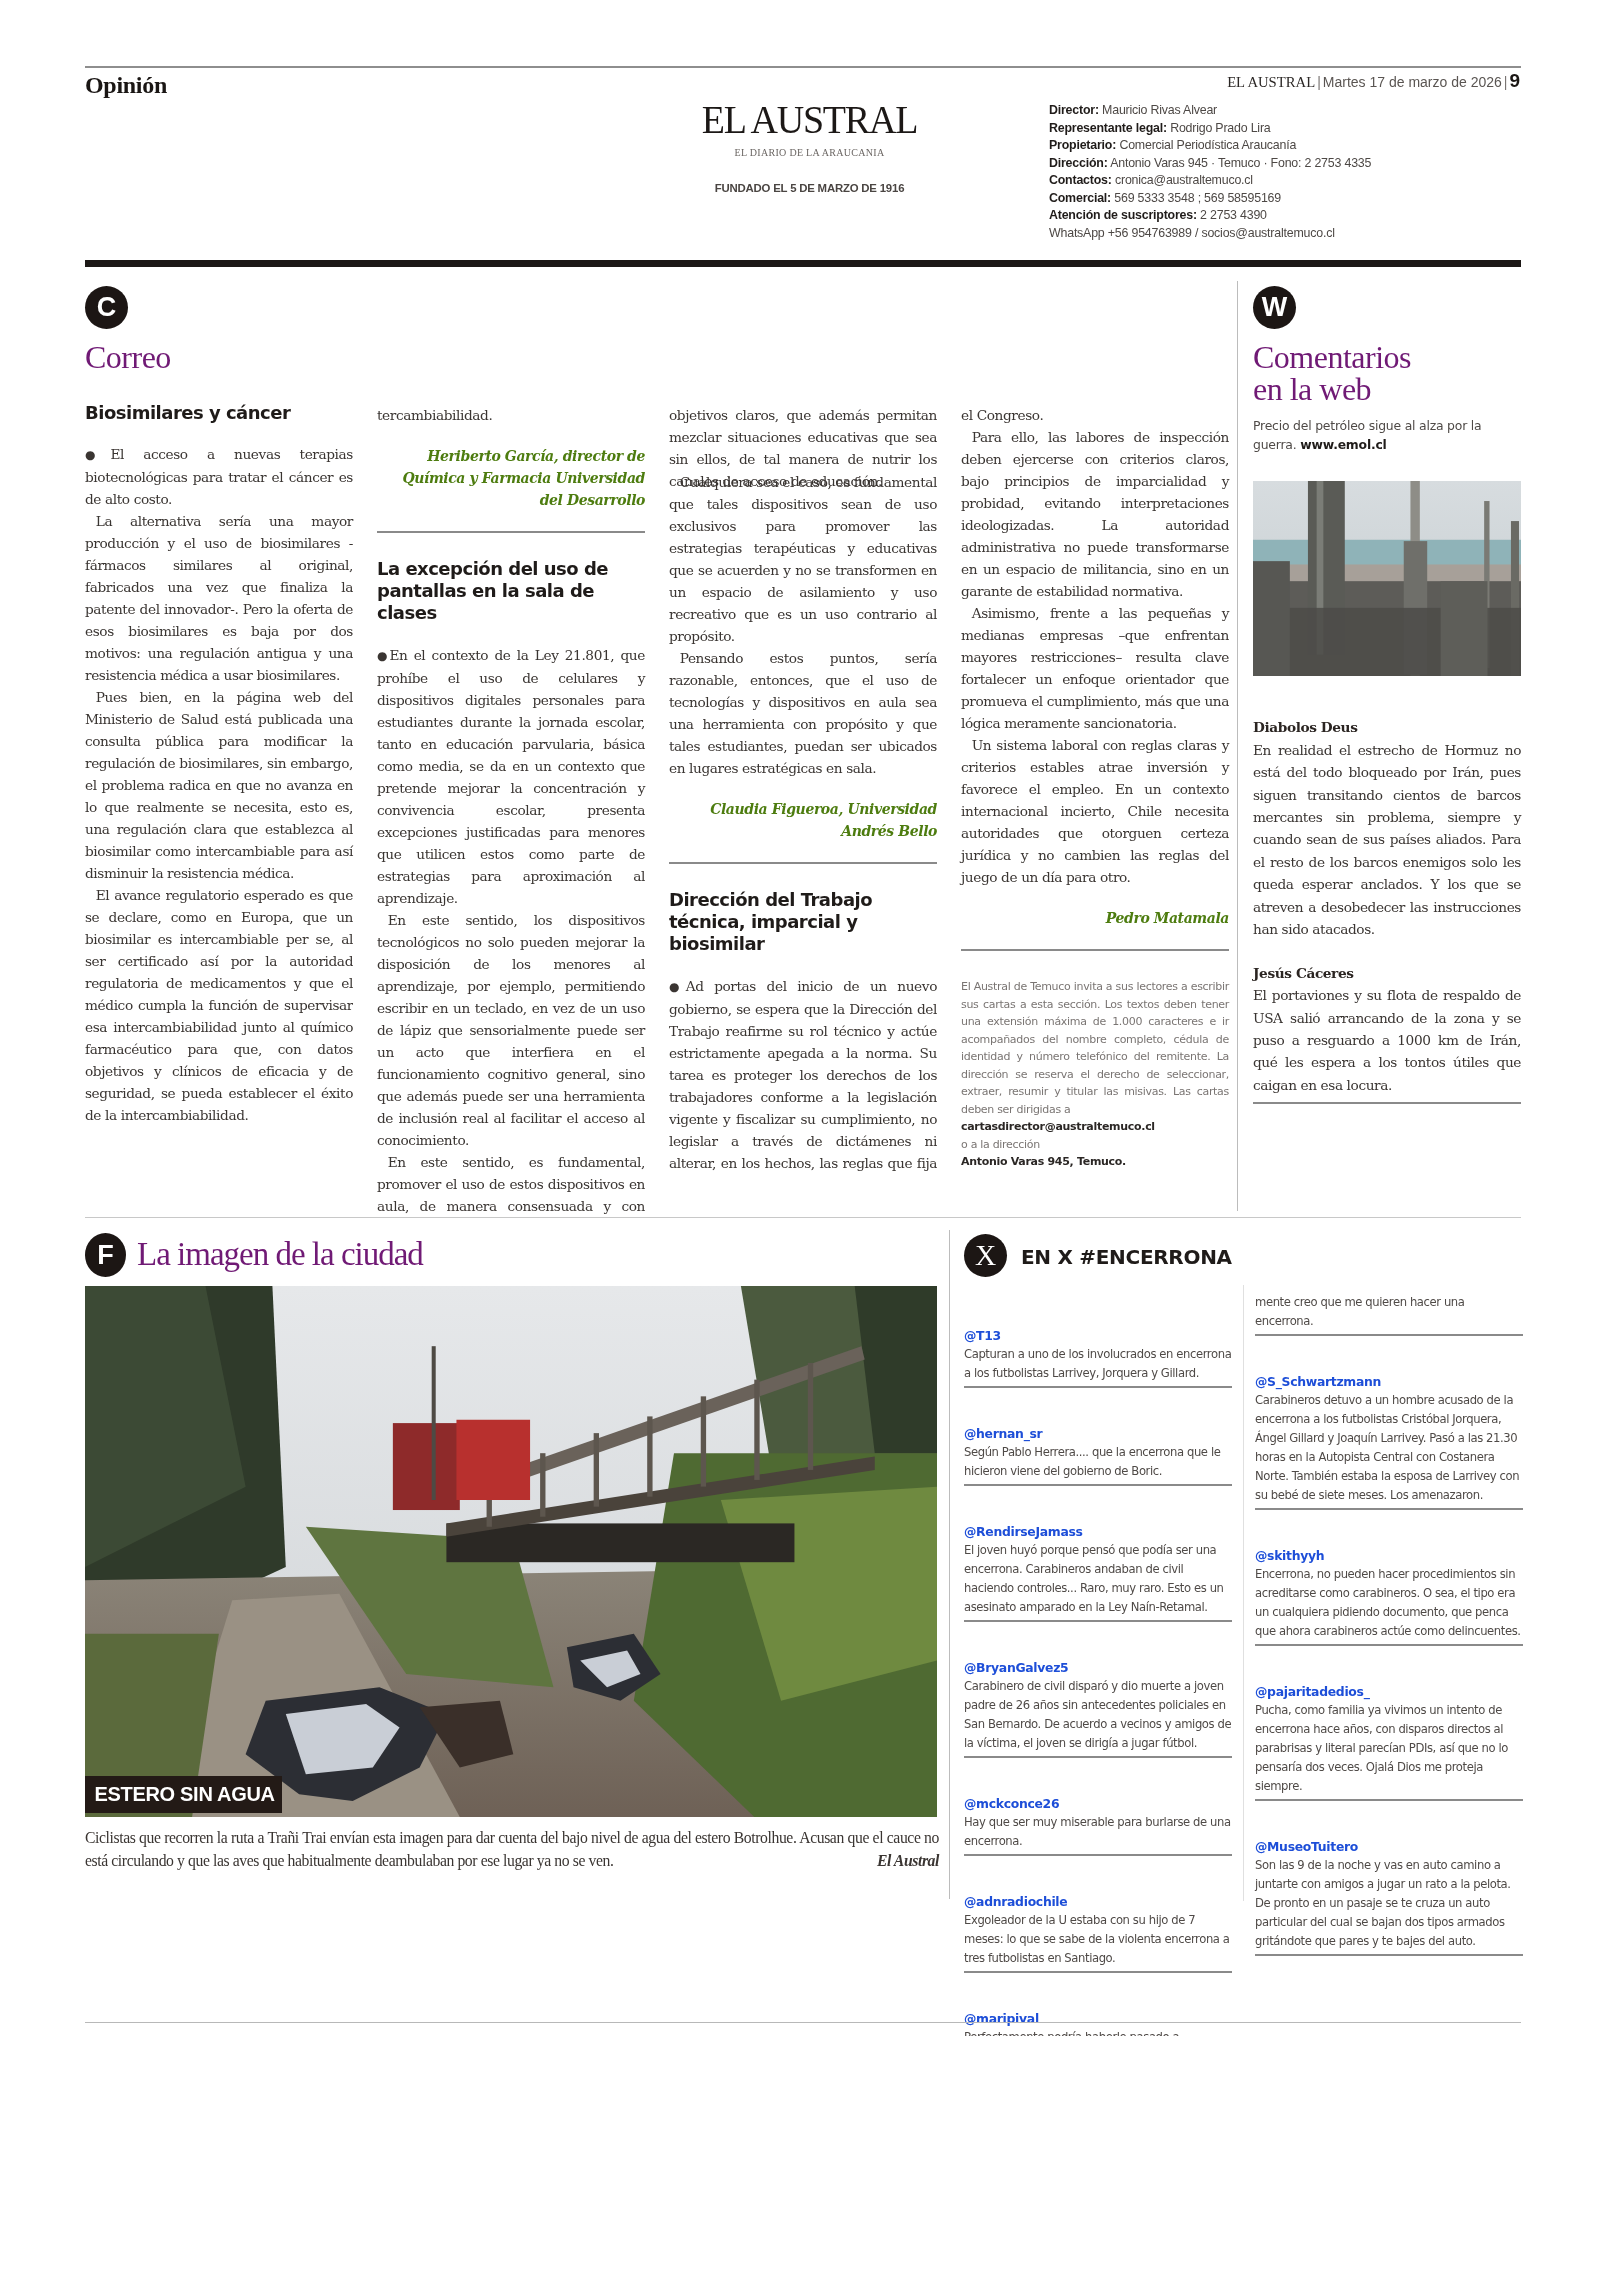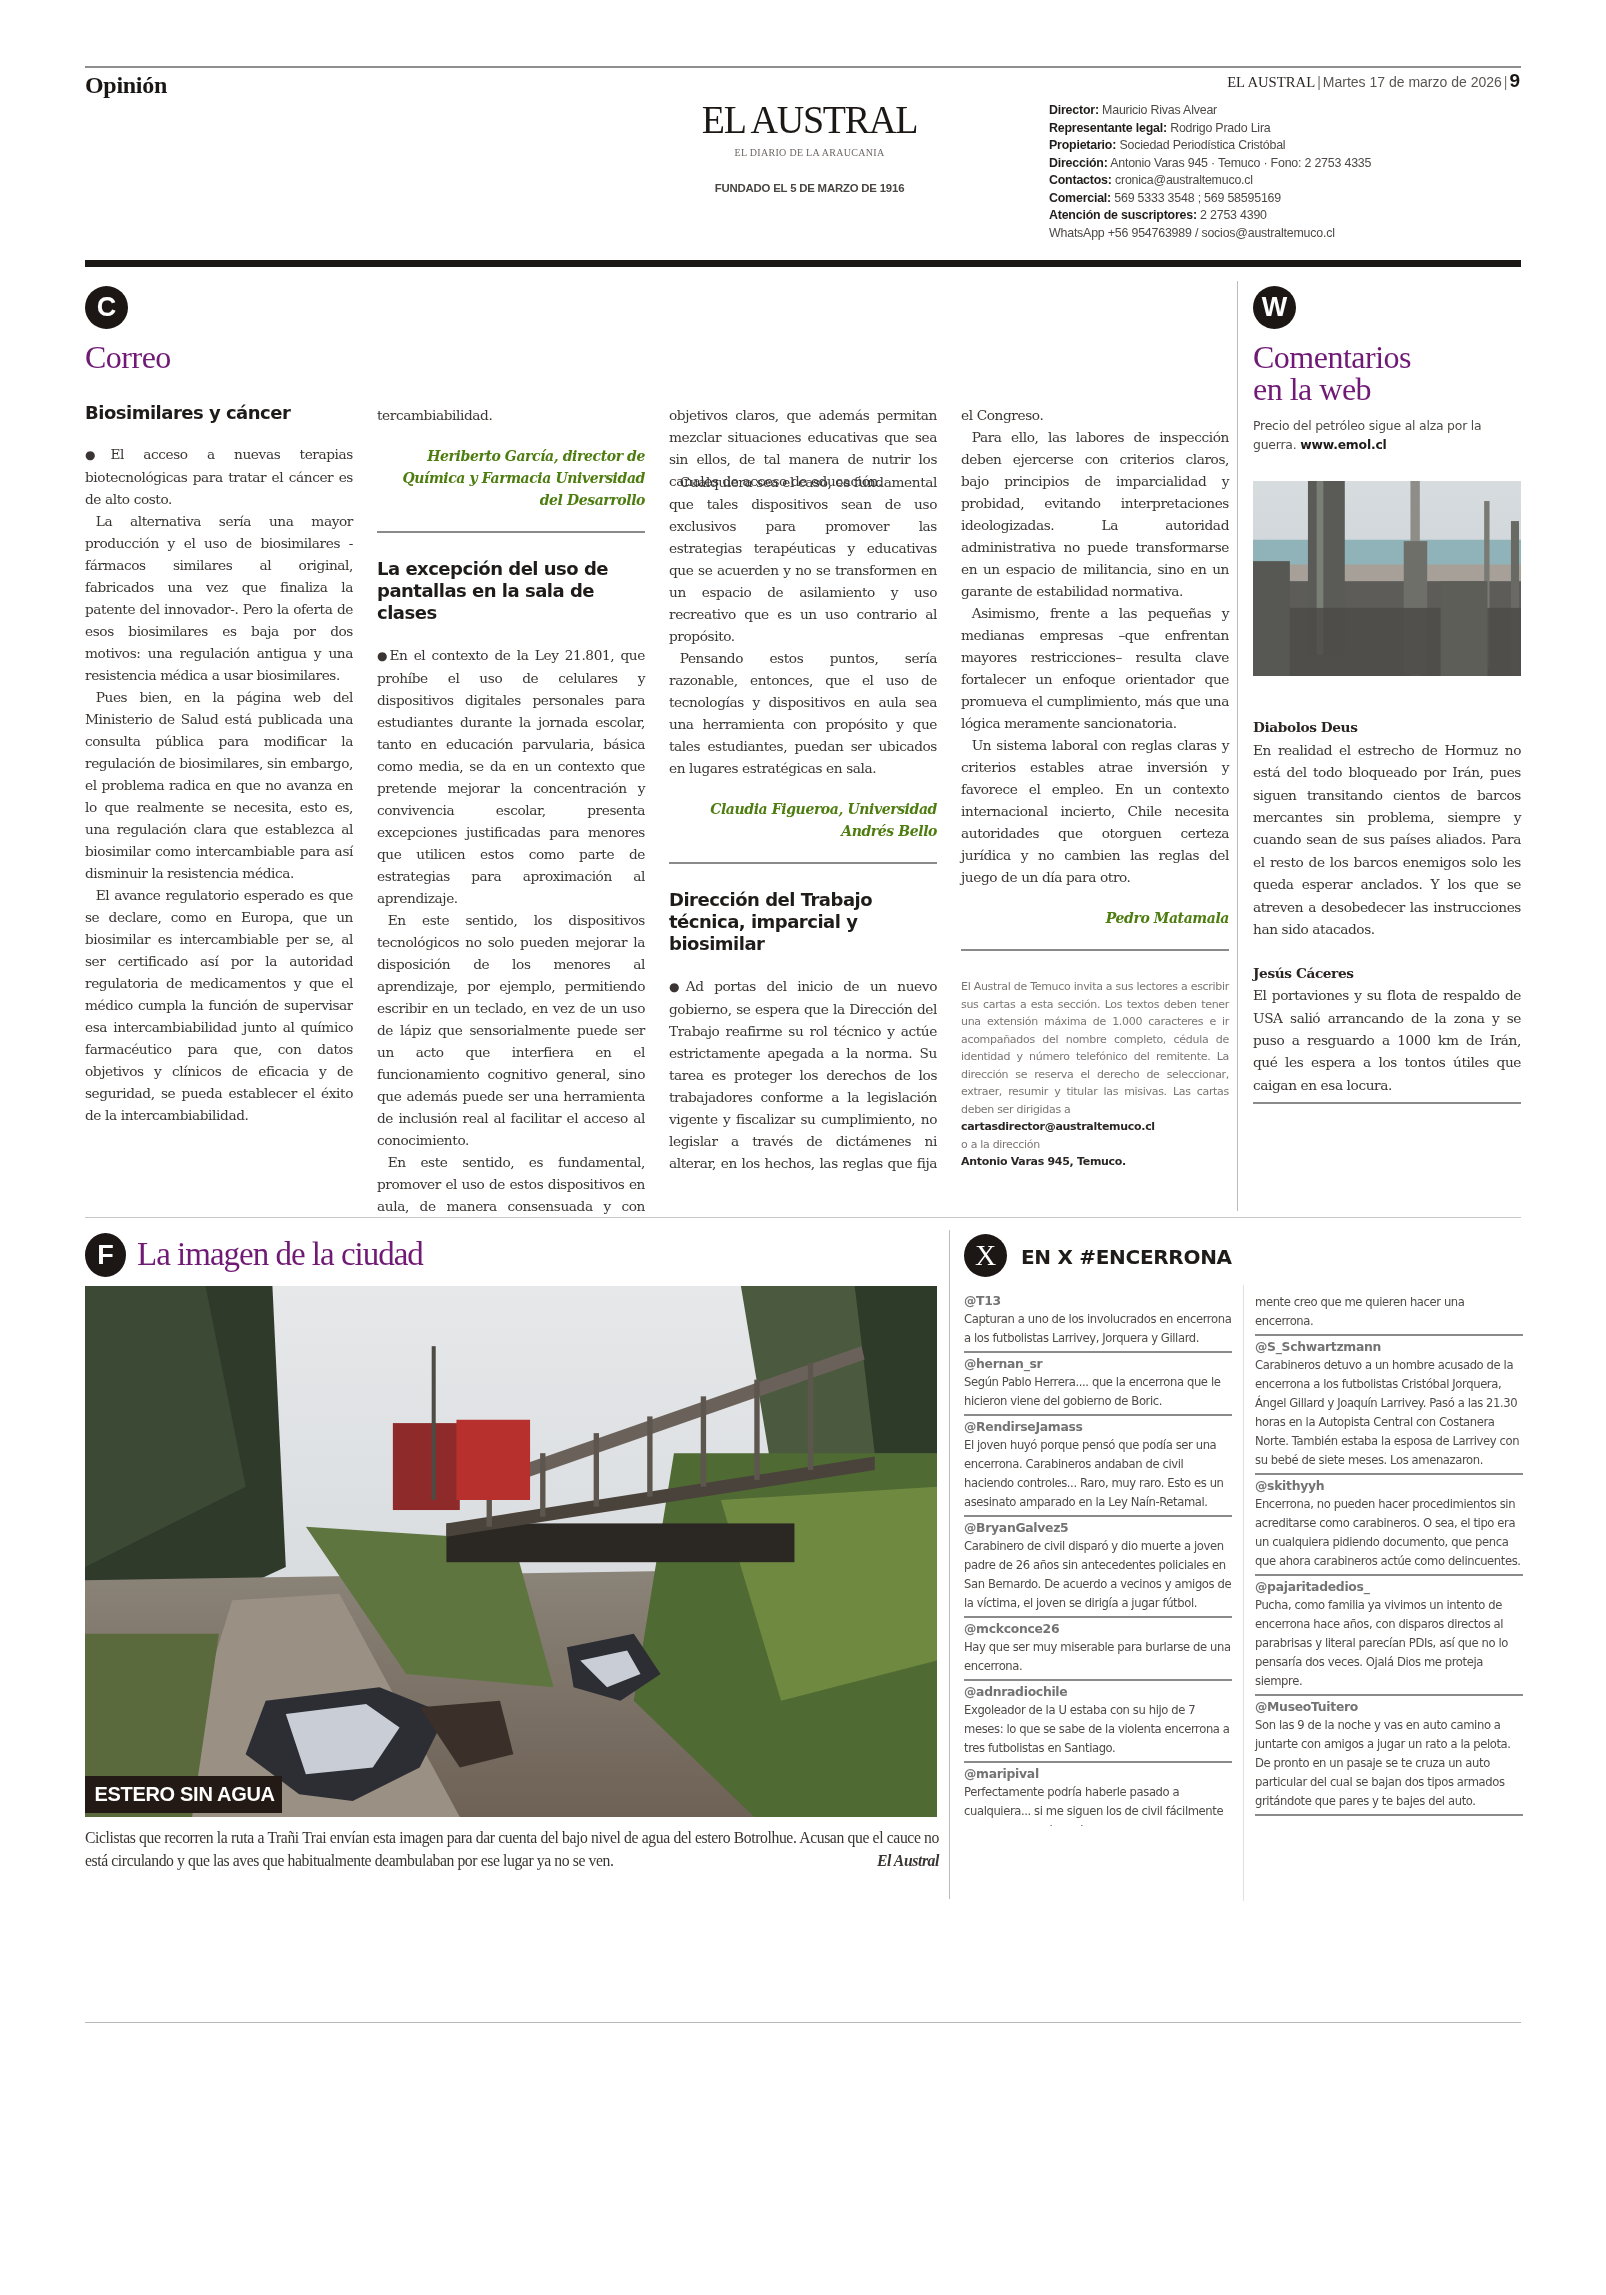--- a/index.html
+++ b/index.html
@@ -50,21 +50,21 @@
   
   .photo { left: 85px; top: 1286px; width: 852px; height: 531px; overflow: hidden; background: #7a7066; }
   .photo svg { width: 100%; height: 100%; display: block; }
   .photo-label { left: 85px; top: 1776px; width: 197px; height: 37px; background: #231a16; color: #ffffff; font-family: "Liberation Sans", sans-serif; font-weight: 700; font-size: 20px; display: flex; align-items: center; padding-left: 9.4px; letter-spacing: -0.3px; }
   .caption { left: 85px; top: 1826px; width: 854px; font-family: "Liberation Serif", serif; font-size: 15.7px; line-height: 23px; color: #3a3532; text-align: justify; letter-spacing: -0.4px; transform-origin: left top; }
   .caption-credit { font-style: italic; font-weight: 700; float: right; }
 
   
   .x-head-text { font-family: "DejaVu Sans", sans-serif; font-weight: 700; font-size: 20px; color: #1f1b19; letter-spacing: -0.3px; }
   .tweet { border-bottom: 2px solid #8a8a8a; padding: 1.3px 0 2.7px 0; }
-  .tweet .handle { font-family: "DejaVu Sans", sans-serif; font-weight: 700; font-size: 12.4px; line-height: 19px; color: #737373; letter-spacing: -0.3px; }
+  .tweet .handle { font-family: "DejaVu Sans", sans-serif; font-weight: 700; font-size: 12.4px; line-height: 19px; color: #1d4ed8; letter-spacing: -0.3px; margin-top: 35px; }
   .tweet .text { font-family: "DejaVu Sans", sans-serif; font-size: 11.6px; line-height: 19px; color: #4f4a47; letter-spacing: -0.4px; }
 
   .bottom-rule { left: 85px; top: 2022px; width: 1436px; height: 1.3px; background: #b8b8b8; }
   .vline { width: 1.3px; background: #bcbcbc; }
 </style>
 </head>
 <body>
 
 <div class="abs top-rule"></div>
 <div class="abs section-label">Opinión</div>
@@ -75,21 +75,21 @@
   <div class="founded">FUNDADO EL 5 DE MARZO DE 1916</div>
 </div>
 
 <div class="abs folio">
   <span class="brand">EL AUSTRAL</span><span class="sep">|</span><span>Martes 17 de marzo de 2026</span><span class="sep">|</span><span class="pagenum">9</span>
 </div>
 
 <div class="abs staff">
   <div><b>Director:</b> <span>Mauricio Rivas Alvear</span></div>
   <div><b>Representante legal:</b> <span>Rodrigo Prado Lira</span></div>
-  <div><b>Propietario:</b> <span>Sociedad Periodística Cristóbal</span></div>
+  <div><b>Propietario:</b> <span>Comercial Periodística Araucanía</span></div>
   <div><b>Dirección:</b> <span>Antonio Varas 945 · Temuco · Fono: 2 2753 4335</span></div>
   <div><b>Contactos:</b> <span>cronica@australtemuco.cl</span></div>
   <div><b>Comercial:</b> <span>569 5333 3548 ; 569 58595169</span></div>
   <div><b>Atención de suscriptores:</b> <span>2 2753 4390</span></div>
   <div><span>WhatsApp +56 954763989 / socios@australtemuco.cl</span></div>
 </div>
 
 <div class="abs thick-rule"></div>
 
 <div class="abs circle-icon" style="left:85px; top:286px;">

